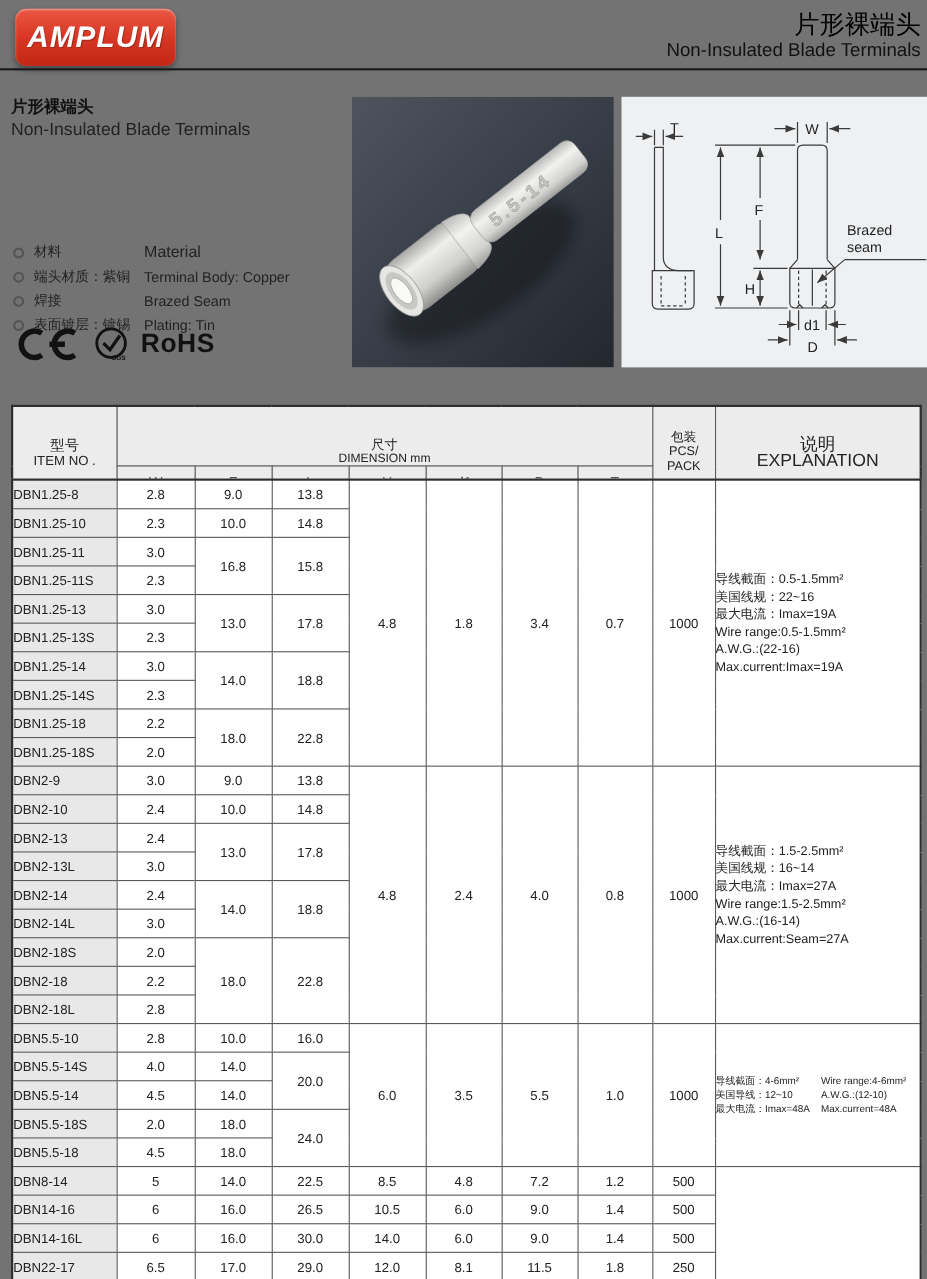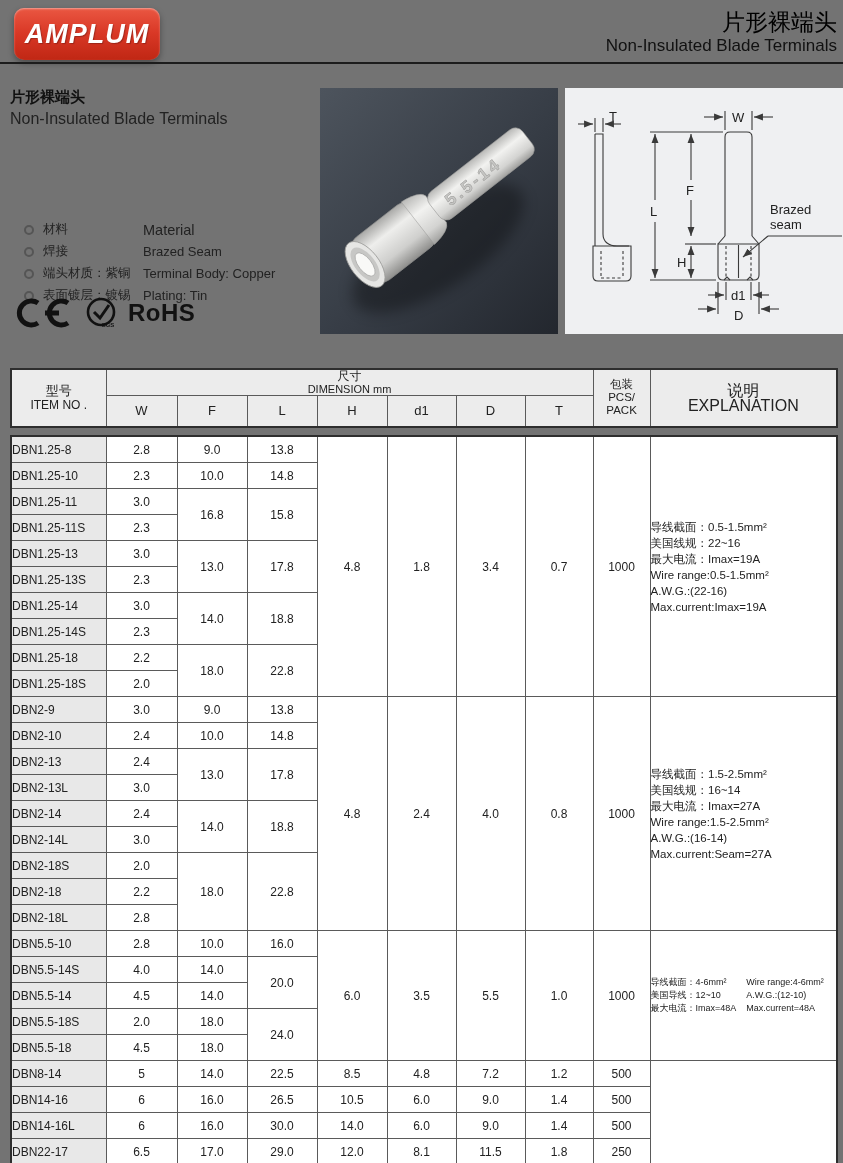--- a/index.html
+++ b/index.html
@@ -14,21 +14,21 @@
   .logo span{color:#fff;font-weight:bold;font-style:italic;font-size:27px;letter-spacing:1px;
     text-shadow:1px 1px 1px rgba(0,0,0,.25);}
   .hdr-zh{position:absolute;right:6px;top:7px;font-size:23px;color:#000;}
   .hdr-en{position:absolute;right:6px;top:36px;font-size:17px;color:#111;}
   .rule{position:absolute;left:0;top:62px;width:843px;height:2px;background:#1c1c1c;}
 
   
   .intro{position:absolute;left:10px;top:88px;width:300px;}
   .intro-zh{font-size:15px;font-weight:bold;color:#111;}
   .intro-en{font-size:16px;margin-top:3px;color:#222;}
-  .materials{position:absolute;left:24px;top:221px;width:300px;}
+  .materials{position:absolute;left:12px;top:221px;width:300px;}
   .mat-row{display:flex;align-items:center;margin-bottom:5px;}
   .bullet{width:6px;height:6px;border:2px solid #555;border-radius:50%;margin-right:9px;flex:0 0 auto;}
   .mat-zh{width:100px;font-size:12.5px;color:#222;}
   .mat-en{font-size:13px;color:#222;}
   .mat-row.first .mat-en{font-size:14.5px;}
   .certs{position:absolute;left:12px;top:295px;display:flex;align-items:center;gap:9px;}
   .rohs{font-size:24px;font-weight:bold;letter-spacing:.5px;color:#111;}
 
   
   .photo{position:absolute;left:320px;top:88px;width:238px;height:246px;}
@@ -37,21 +37,21 @@
   .diagram svg{display:block;width:100%;height:100%;}
 
   
   table{border-collapse:collapse;table-layout:fixed;}
   .spec-head{position:absolute;left:10px;top:368px;width:826px;border:2px solid #2e2e2e;}
   .spec-head td{border:1px solid #5a5a5a;background:#ececec;text-align:center;vertical-align:middle;padding:0;color:#222;}
   .spec-head tr.r1{height:26px;}
   .spec-head tr.r2{height:31px;font-size:13px;}
   .c-item .l1{font-size:13px;line-height:15px;}
   .c-item .l2{font-size:12px;line-height:14px;}
-  .c-dim .l1{font-size:12px;line-height:13px;}
+  .c-dim .l1{font-size:12px;line-height:13px;margin-top:28px;}
   .c-dim .l2{font-size:11px;line-height:12px;}
   .c-pack div{font-size:11.5px;line-height:13px;}
   .c-expl div{font-size:16px;line-height:15px;}
 
   .spec-body{position:absolute;left:10px;top:435px;width:826px;border:2px solid #2e2e2e;background:#fff;}
   .spec-body td{border:1px solid #5a5a5a;padding:0;height:25px;vertical-align:middle;color:#222;}
   .item-cell{background:#e8e8e8;font-size:12px;text-align:left;padding-left:9px;}
   .num-cell{background:#fff;text-align:center;font-size:12px;}
   .expl-cell{background:#fff;text-align:left;font-size:11.5px;line-height:16px;padding:4px 4px 4px 20px;}
   .expl-cell.cols{padding-left:0;}
@@ -76,27 +76,27 @@
   </div>
 
   <div class="materials">
     <div class="mat-row first">
       <span class="bullet"></span>
       <span class="mat-zh">材料</span>
       <span class="mat-en">Material</span>
     </div>
     <div class="mat-row">
       <span class="bullet"></span>
-      <span class="mat-zh">焊接</span>
-      <span class="mat-en">Brazed Seam</span>
+      <span class="mat-zh">端头材质：紫铜</span>
+      <span class="mat-en">Terminal Body: Copper</span>
     </div>
     <div class="mat-row">
       <span class="bullet"></span>
-      <span class="mat-zh">端头材质：紫铜</span>
-      <span class="mat-en">Terminal Body: Copper</span>
+      <span class="mat-zh">焊接</span>
+      <span class="mat-en">Brazed Seam</span>
     </div>
     <div class="mat-row">
       <span class="bullet"></span>
       <span class="mat-zh">表面镀层：镀锡</span>
       <span class="mat-en">Plating: Tin</span>
     </div>
   </div>
 
   <div class="certs">
     <svg width="62" height="36" viewBox="0 0 62 36">

